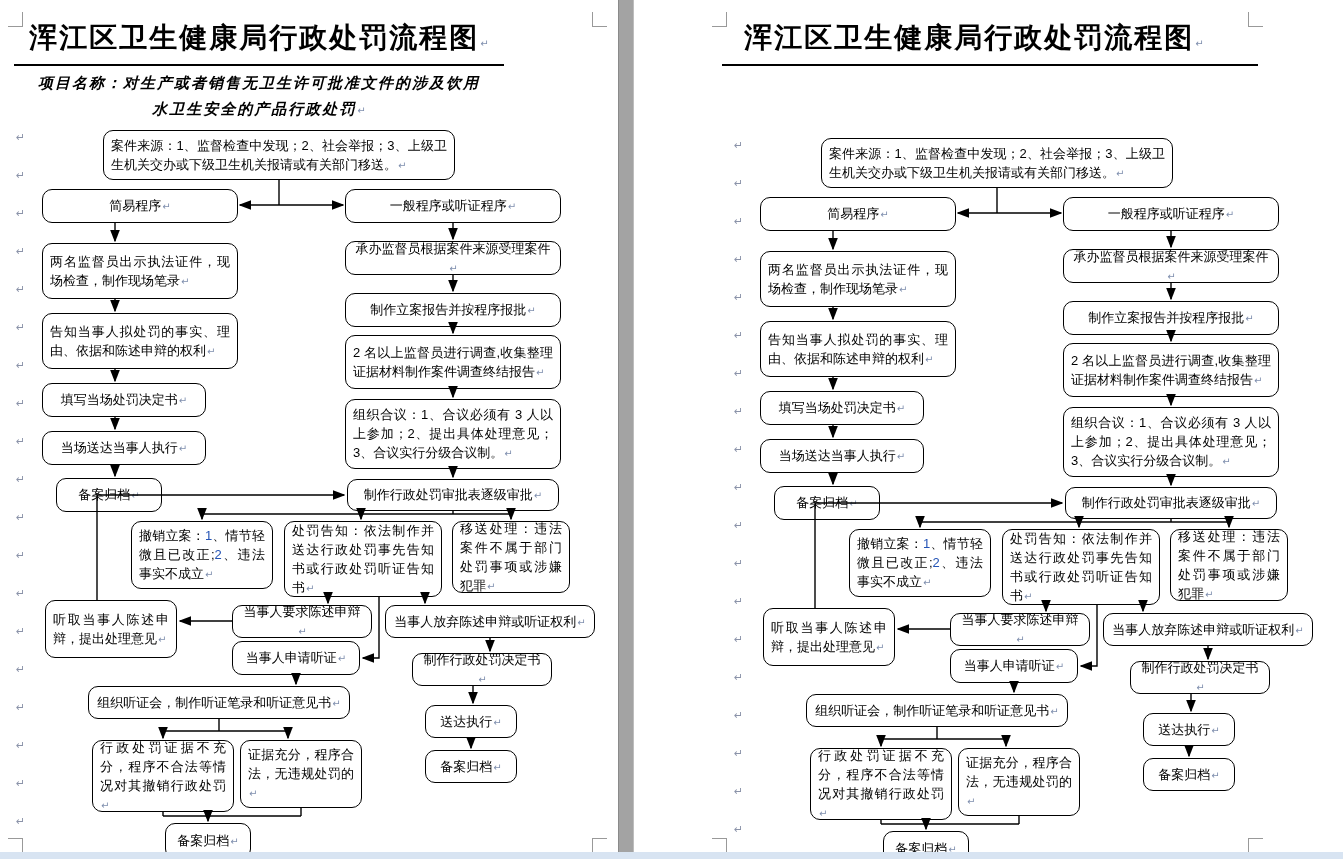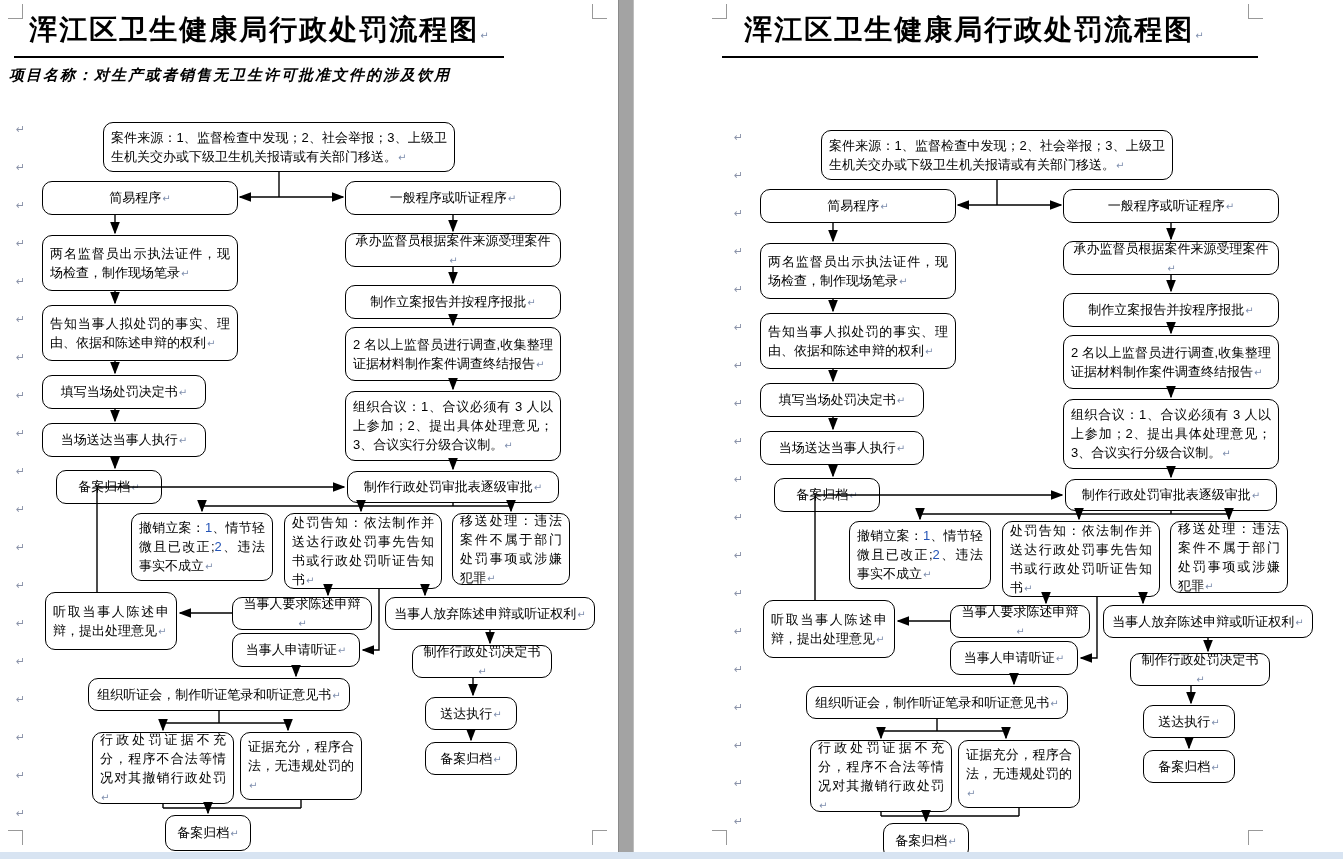--- a/index.html
+++ b/index.html
@@ -1,35 +1,35 @@
 <!DOCTYPE html>
 <html><head>
 <meta charset="utf-8">
 <style>
   html,body{margin:0;padding:0;}
   body{
     width:1343px;height:859px;position:relative;background:#ffffff;
     font-family:"Liberation Sans",sans-serif;overflow:hidden;color:#000;
   }
-  .page{position:absolute;top:0;height:652px;background:#fff;}
+  .page{position:absolute;top:8px;height:652px;background:#fff;}
   .page-divider{
     position:absolute;left:618px;top:0;width:16px;height:852px;
     background:#a3a3a3;border-left:1px solid #8a8a8a;border-right:1px solid #bdbdbd;box-sizing:border-box;
   }
   .bottom-strip{
     position:absolute;left:0;top:852px;width:1343px;height:7px;background:#d8e4f2;
   }
   .title-wrap{
     position:absolute;top:8px;font-weight:bold;font-size:28px;letter-spacing:2px;
     text-align:center;white-space:nowrap;line-height:44px;
   }
   .title-rule{position:absolute;height:0;border-top:2px solid #000;}
   .project{
     position:absolute;font-family:"Liberation Serif",serif;font-weight:bold;font-style:italic;
-    font-size:15px;text-align:left;
+    font-size:15px;text-align:center;
   }
   .project .pline{white-space:nowrap;}
   .fnode{
     position:absolute;border:1.5px solid #000;border-radius:10px;background:#fff;
     display:flex;flex-direction:column;justify-content:center;
     font-size:13px;line-height:19px;padding:2px 7px;box-sizing:border-box;
   }
   .fnode.c{text-align:center;}
   .fnode.l{text-align:justify;}
   .pil{
@@ -50,20 +50,21 @@
 </head>
 <body>
 
 <div class="page" id="page-1" style="left:0;width:618px;">
   <div class="title-wrap" style="left:14px;width:490px;">
     <span>浑江区卫生健康局行政处罚流程图</span><span class="pil">↵</span>
   </div>
   <div class="title-rule" style="left:14px;top:56px;width:490px;"></div>
   <div class="project" style="left:9px;top:62px;width:500px;letter-spacing:2px;line-height:26px;">
     <div class="pline"><span>项目名称：对生产或者销售无卫生许可批准文件的涉及饮用</span></div>
+    <div class="pline"><span>水卫生安全的产品行政处罚</span><span class="pil">↵</span></div>
   </div>
 <div class="fnode l" style="left: 103px; top: 122px; width: 352px; height: 50px;">
       <div><span>案件来源：1、监督检查中发现；2、社会举报；3、上级卫生机关交办或下级卫生机关报请或有关部门移送。</span><span class="pil">↵</span></div>
     </div>
     <div class="fnode c" style="left: 42px; top: 181px; width: 196px; height: 34px;">
       <div><span>简易程序</span><span class="pil">↵</span></div>
     </div>
     <div class="fnode c" style="left: 345px; top: 181px; width: 216px; height: 34px;">
       <div><span>一般程序或听证程序</span><span class="pil">↵</span></div>
     </div>

